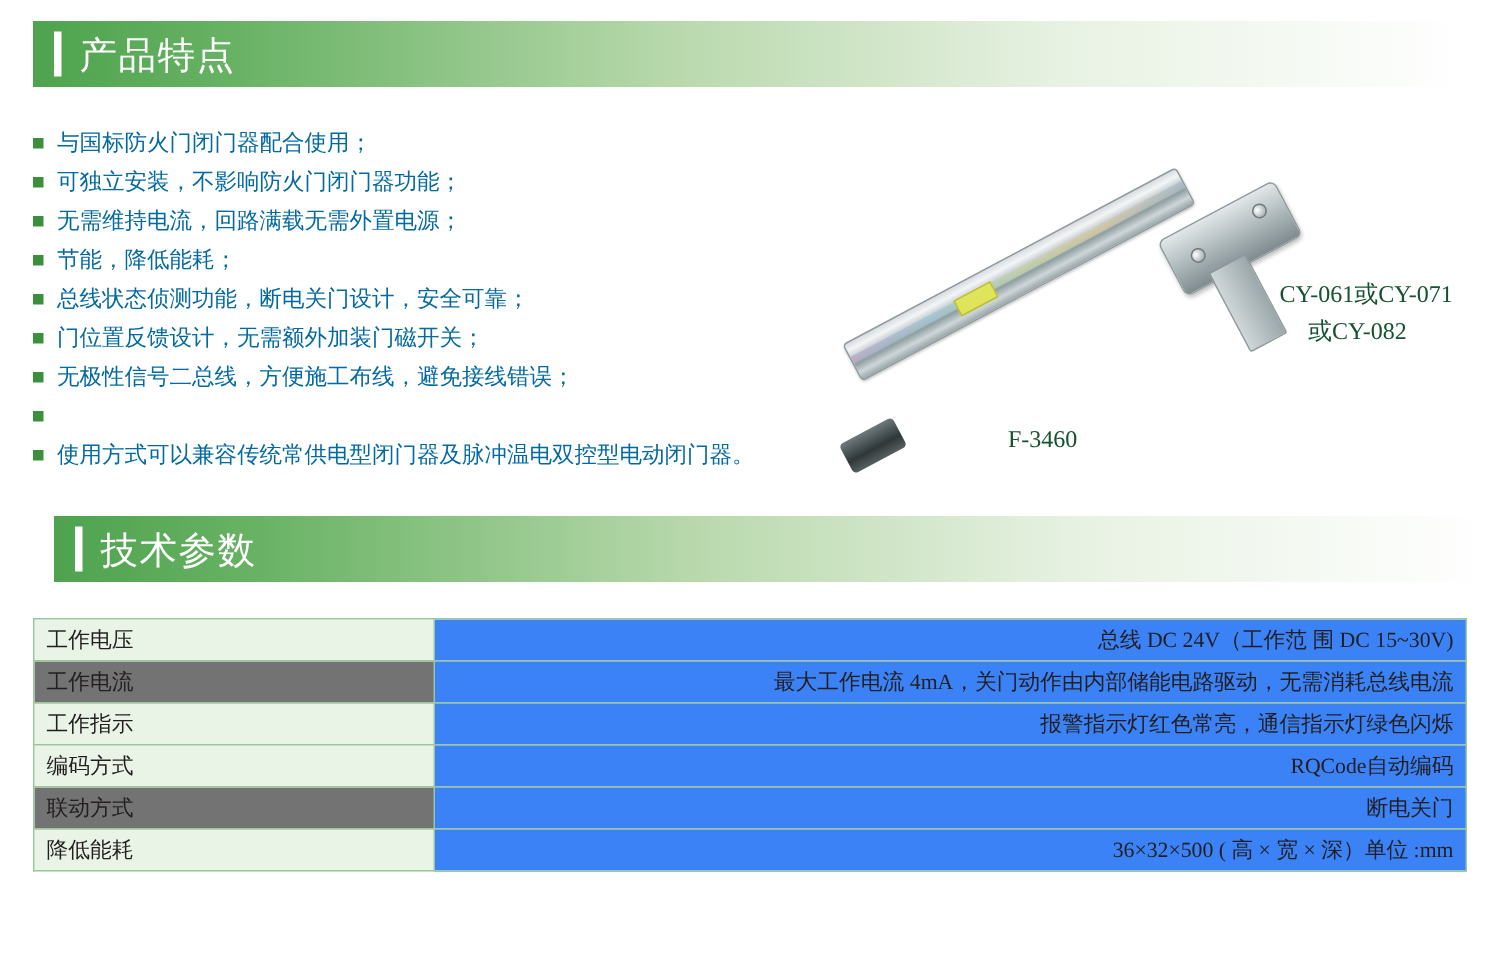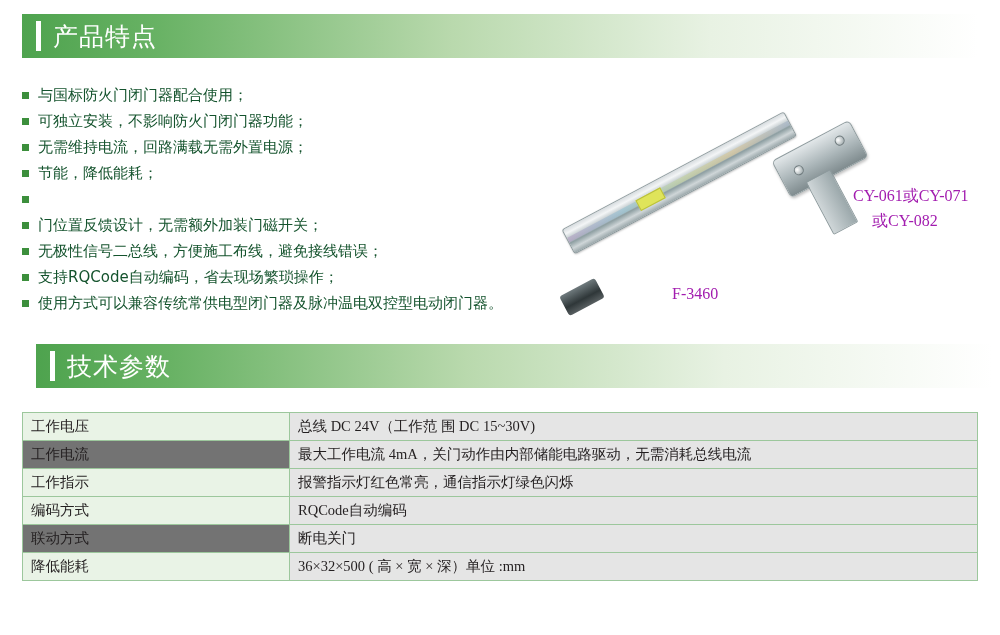--- a/index.html
+++ b/index.html
@@ -51,21 +51,21 @@
   }
   .bullet-mark{
     width:7px;height:7px;
     background:#3c8f3c;
     margin-top:8px;margin-right:9px;
     flex:0 0 auto;
   }
   .bullet-text{
     font-size:15px;
     line-height:22px;
-    color:#14532d;
+    color:#0369a1;
     white-space:nowrap;
     font-family:"DejaVu Sans","Liberation Sans",sans-serif;
   }
 
   
   .product-art{
     position:absolute;
     left:560px;top:120px;
     width:330px;height:200px;
   }
@@ -122,21 +122,21 @@
     width:26px;height:58px;
     transform:rotate(-28deg);
     background:linear-gradient(90deg,#cfd6d8,#9aa7aa);
     border:1px solid #8d9a9d;
     border-radius:2px;
   }
 
   .art-label{
     position:absolute;
     font-size:16px;
-    color:#a21caf;
+    color:#14532d;
     font-family:"Liberation Serif","DejaVu Serif",serif;
     white-space:nowrap;
   }
   #label-cy1{left:853px;top:186px;}
   #label-cy2{left:872px;top:211px;}
   #label-f3460{left:672px;top:285px;}
 
   
   .spec-table{
     position:absolute;
@@ -154,22 +154,22 @@
     padding:0 8px;
     vertical-align:middle;
   }
   .spec-table td.k{
     width:250px;
     text-align:left;
     background:#e9f3e6;
   }
   .spec-table tr.alt td.k{background:#737373;}
   .spec-table td.v{
-    background:#e5e5e5;
-    text-align:left;
+    background:#3b82f6;
+    text-align:right;
   }
 </style>
 </head>
 <body>
 
 <div class="page">
 
   <div class="section-head" id="head-features">
     <div class="bar"></div>
     <div class="title">产品特点</div>
@@ -187,32 +187,32 @@
     <div class="bullet-row">
       <div class="bullet-mark"></div>
       <div class="bullet-text">无需维持电流，回路满载无需外置电源；</div>
     </div>
     <div class="bullet-row">
       <div class="bullet-mark"></div>
       <div class="bullet-text">节能，降低能耗；</div>
     </div>
     <div class="bullet-row">
       <div class="bullet-mark"></div>
+      <div class="bullet-text">总线状态侦测功能，断电关门设计，安全可靠；</div>
     </div>
     <div class="bullet-row">
       <div class="bullet-mark"></div>
       <div class="bullet-text">门位置反馈设计，无需额外加装门磁开关；</div>
     </div>
     <div class="bullet-row">
       <div class="bullet-mark"></div>
       <div class="bullet-text">无极性信号二总线，方便施工布线，避免接线错误；</div>
     </div>
     <div class="bullet-row">
       <div class="bullet-mark"></div>
-      <div class="bullet-text">支持RQCode自动编码，省去现场繁琐操作；</div>
     </div>
     <div class="bullet-row">
       <div class="bullet-mark"></div>
       <div class="bullet-text">使用方式可以兼容传统常供电型闭门器及脉冲温电双控型电动闭门器。</div>
     </div>
   </div>
 
   <div class="product-art">
     <div class="closer-body">
       <div class="stripe"></div>

